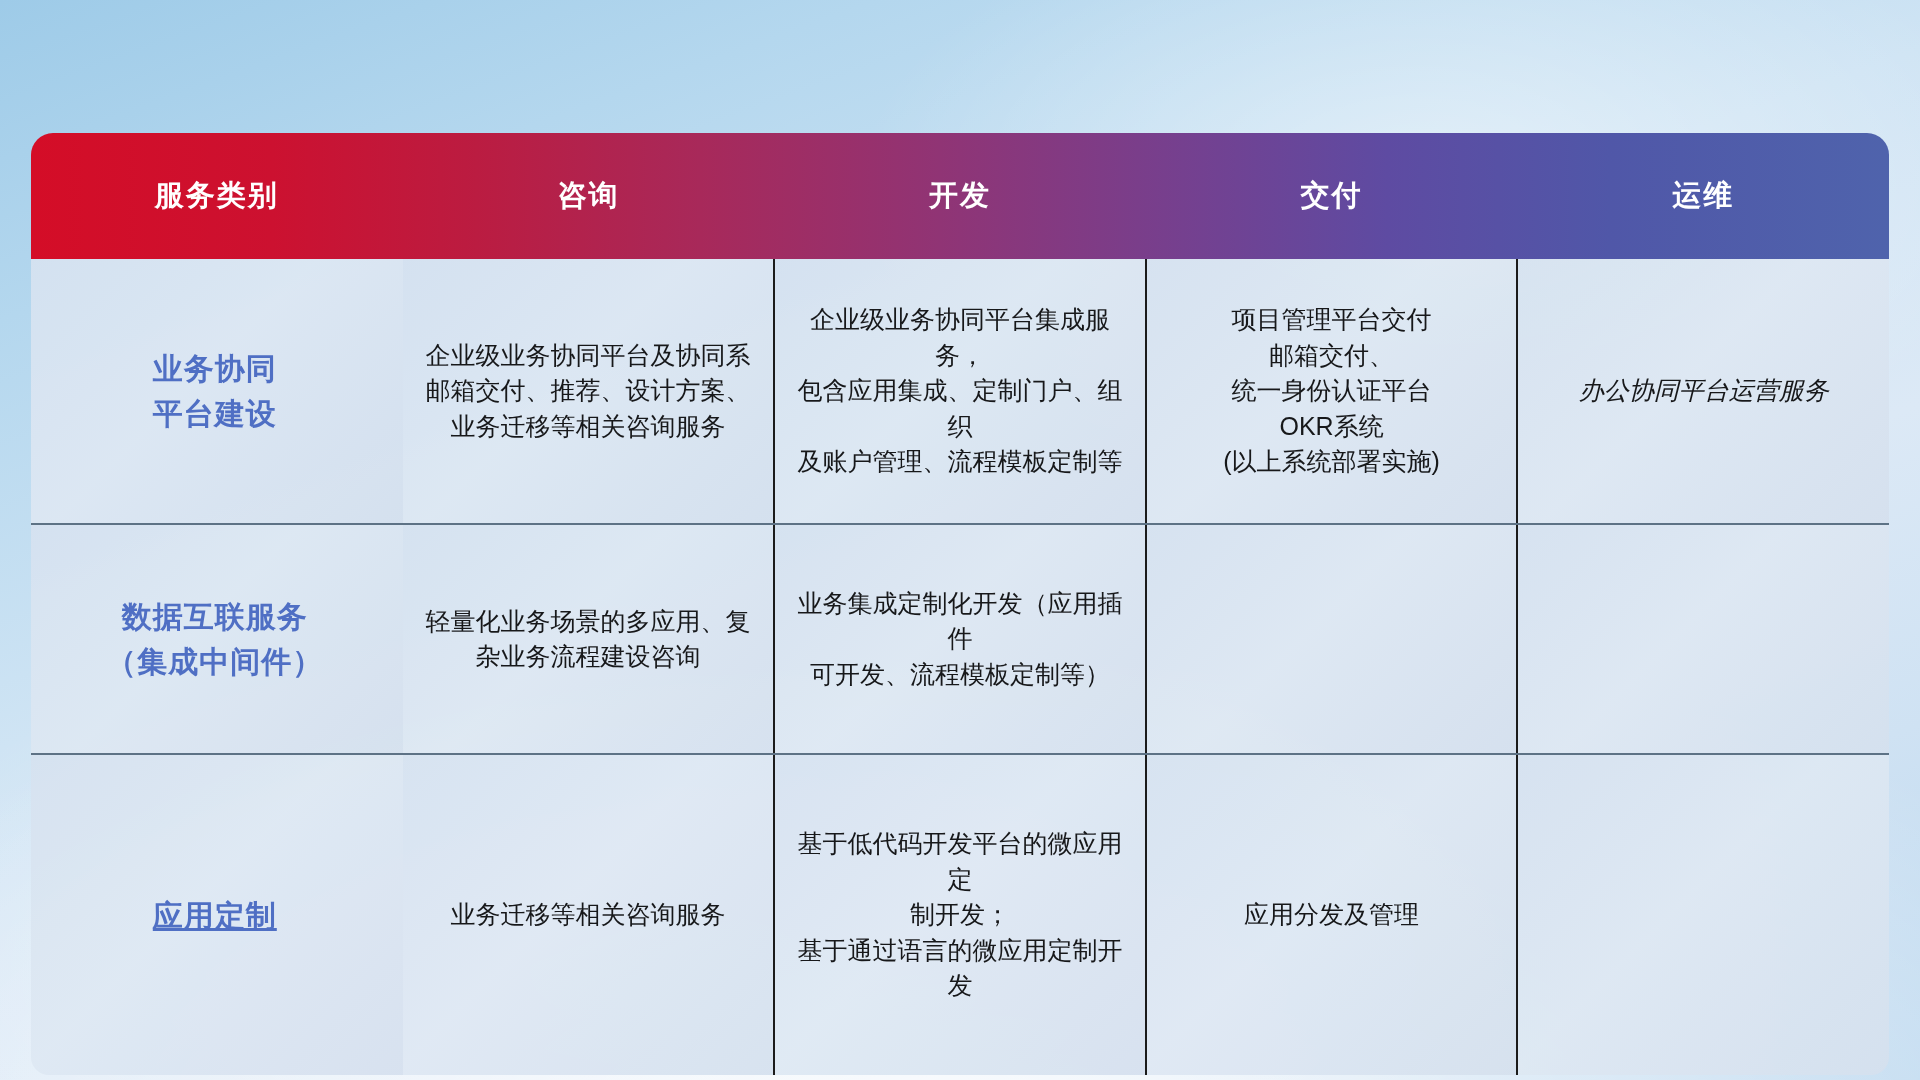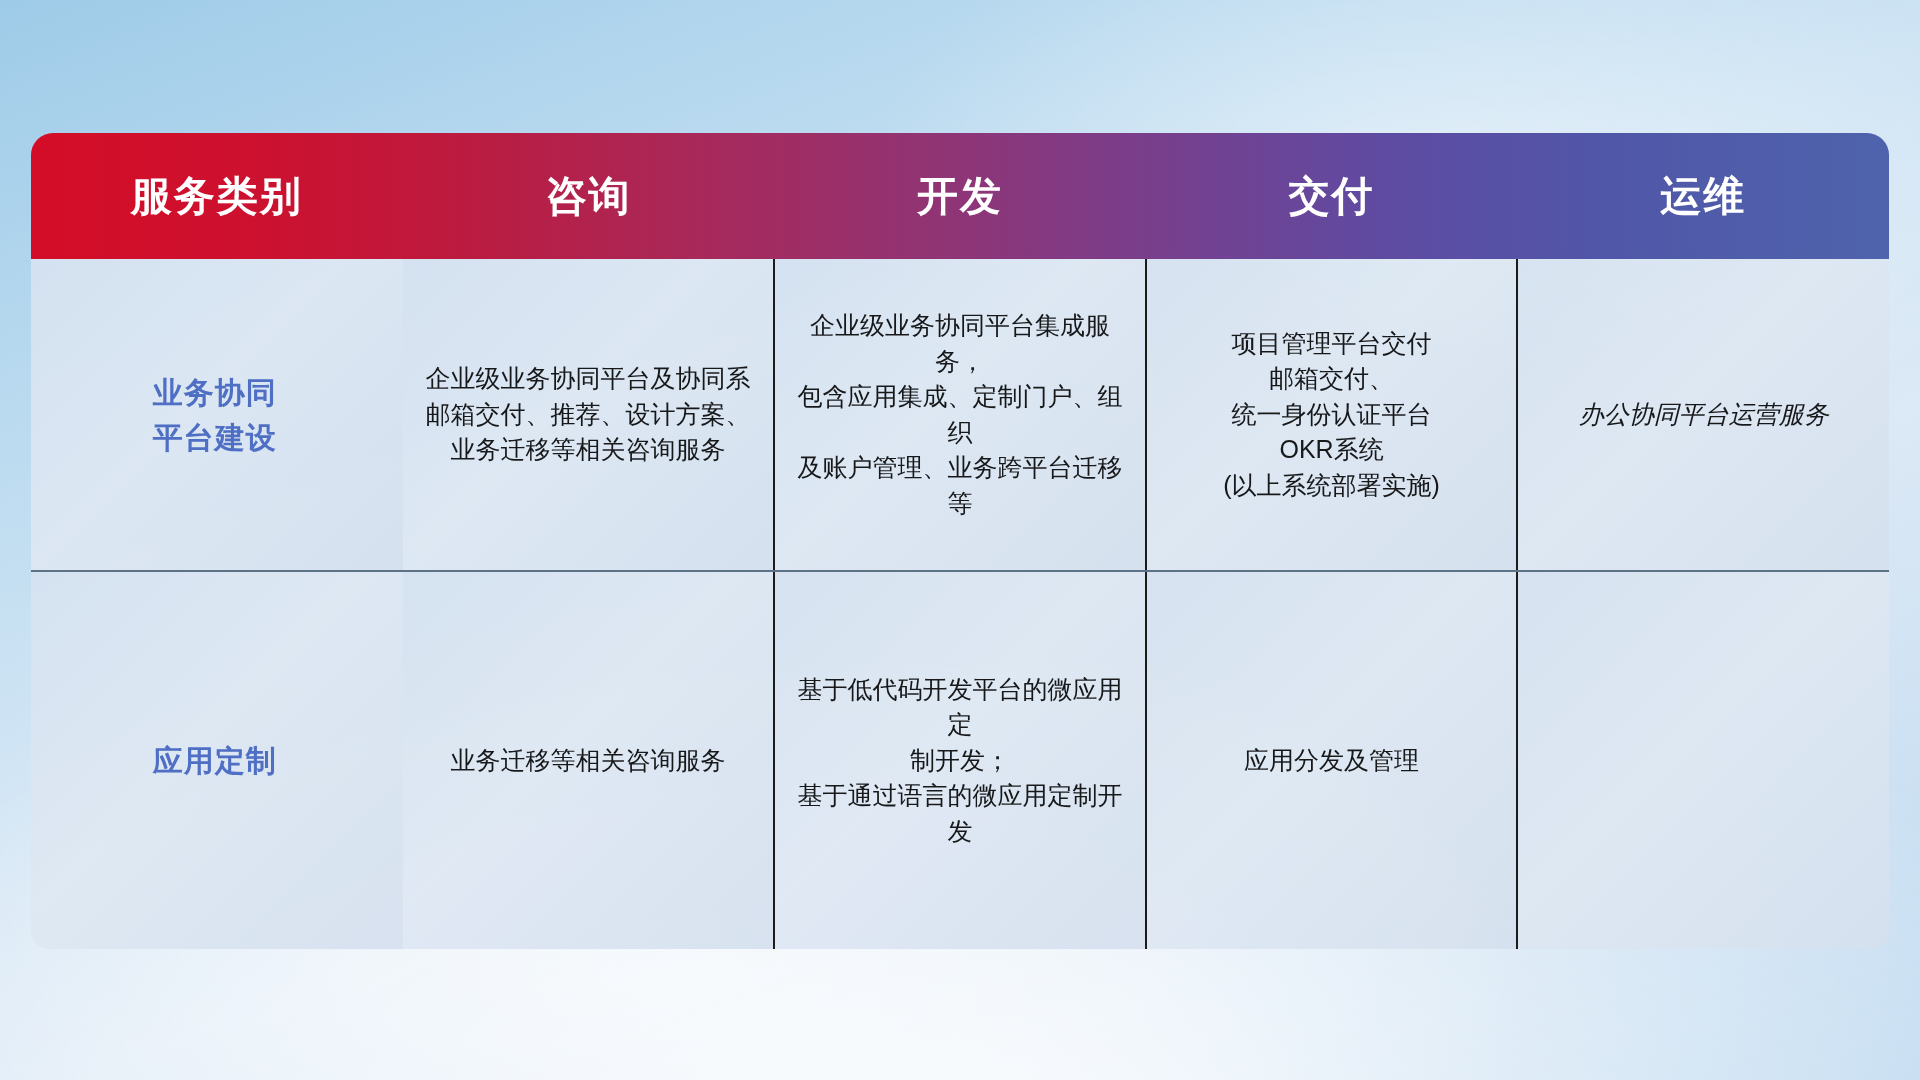--- a/index.html
+++ b/index.html
@@ -55,21 +55,21 @@
 
   
   thead tr {
     height: 126px;
   }
   thead th {
     padding: 4px;
     vertical-align: middle;
     text-align: center;
     color: #ffffff;
-    font-size: 41px;
+    font-size: 29px;
     font-weight: bold;
     letter-spacing: 2px;
     position: relative;
     background: transparent;
   }
   .head-bg {
     position: absolute;
     left: 0; top: 0;
     width: 1858px;
     height: 126px;
@@ -114,21 +114,21 @@
     padding-left: 12px;
   }
   
   tbody tr td.ops { border-right: none; }
 
   tbody tr.r1 { height: 265px; }
   tbody tr.r2 { height: 230px; }
   tbody tr.r3 { height: 321px; }
 
   
-  tbody tr:last-child td:first-child { border-bottom-left-radius: 18px; }
+  tbody tr:last-child td:first-child { border-bottom-left-radius: 18px; text-decoration: underline; }
   tbody tr:last-child td:last-child  { border-bottom-right-radius: 18px; }
 
   .cell-text { white-space: pre-line; }
 </style>
 </head>
 <body>
 
 <div class="bg-glow"></div>
 <div class="bg-glow-2"></div>
 
@@ -161,33 +161,53 @@
 平台建设</div>
         </td>
         <td>
           <div class="cell-text">企业级业务协同平台及协同系
 邮箱交付、推荐、设计方案、
 业务迁移等相关咨询服务</div>
         </td>
         <td>
           <div class="cell-text">企业级业务协同平台集成服务，
 包含应用集成、定制门户、组织
-及账户管理、业务跨平台迁移等</div>
+及账户管理、流程模板定制等</div>
         </td>
         <td>
           <div class="cell-text">项目管理平台交付
 邮箱交付、
 统一身份认证平台
 OKR系统
 (以上系统部署实施)</div>
         </td>
         <td class="ops">
           <div class="cell-text">办公协同平台运营服务</div>
         </td>
       </tr>
+      <tr class="r2">
+        <td class="cat">
+          <div class="cell-text">数据互联服务
+（集成中间件）</div>
+        </td>
+        <td>
+          <div class="cell-text">轻量化业务场景的多应用、复
+杂业务流程建设咨询</div>
+        </td>
+        <td>
+          <div class="cell-text">业务集成定制化开发（应用插件
+可开发、流程模板定制等）</div>
+        </td>
+        <td>
+          <div class="cell-text"></div>
+        </td>
+        <td class="ops">
+          <div class="cell-text"></div>
+        </td>
+      </tr>
       <tr class="r3">
         <td class="cat">
           <div class="cell-text">应用定制</div>
         </td>
         <td>
           <div class="cell-text">业务迁移等相关咨询服务</div>
         </td>
         <td>
           <div class="cell-text">基于低代码开发平台的微应用定
 制开发；

